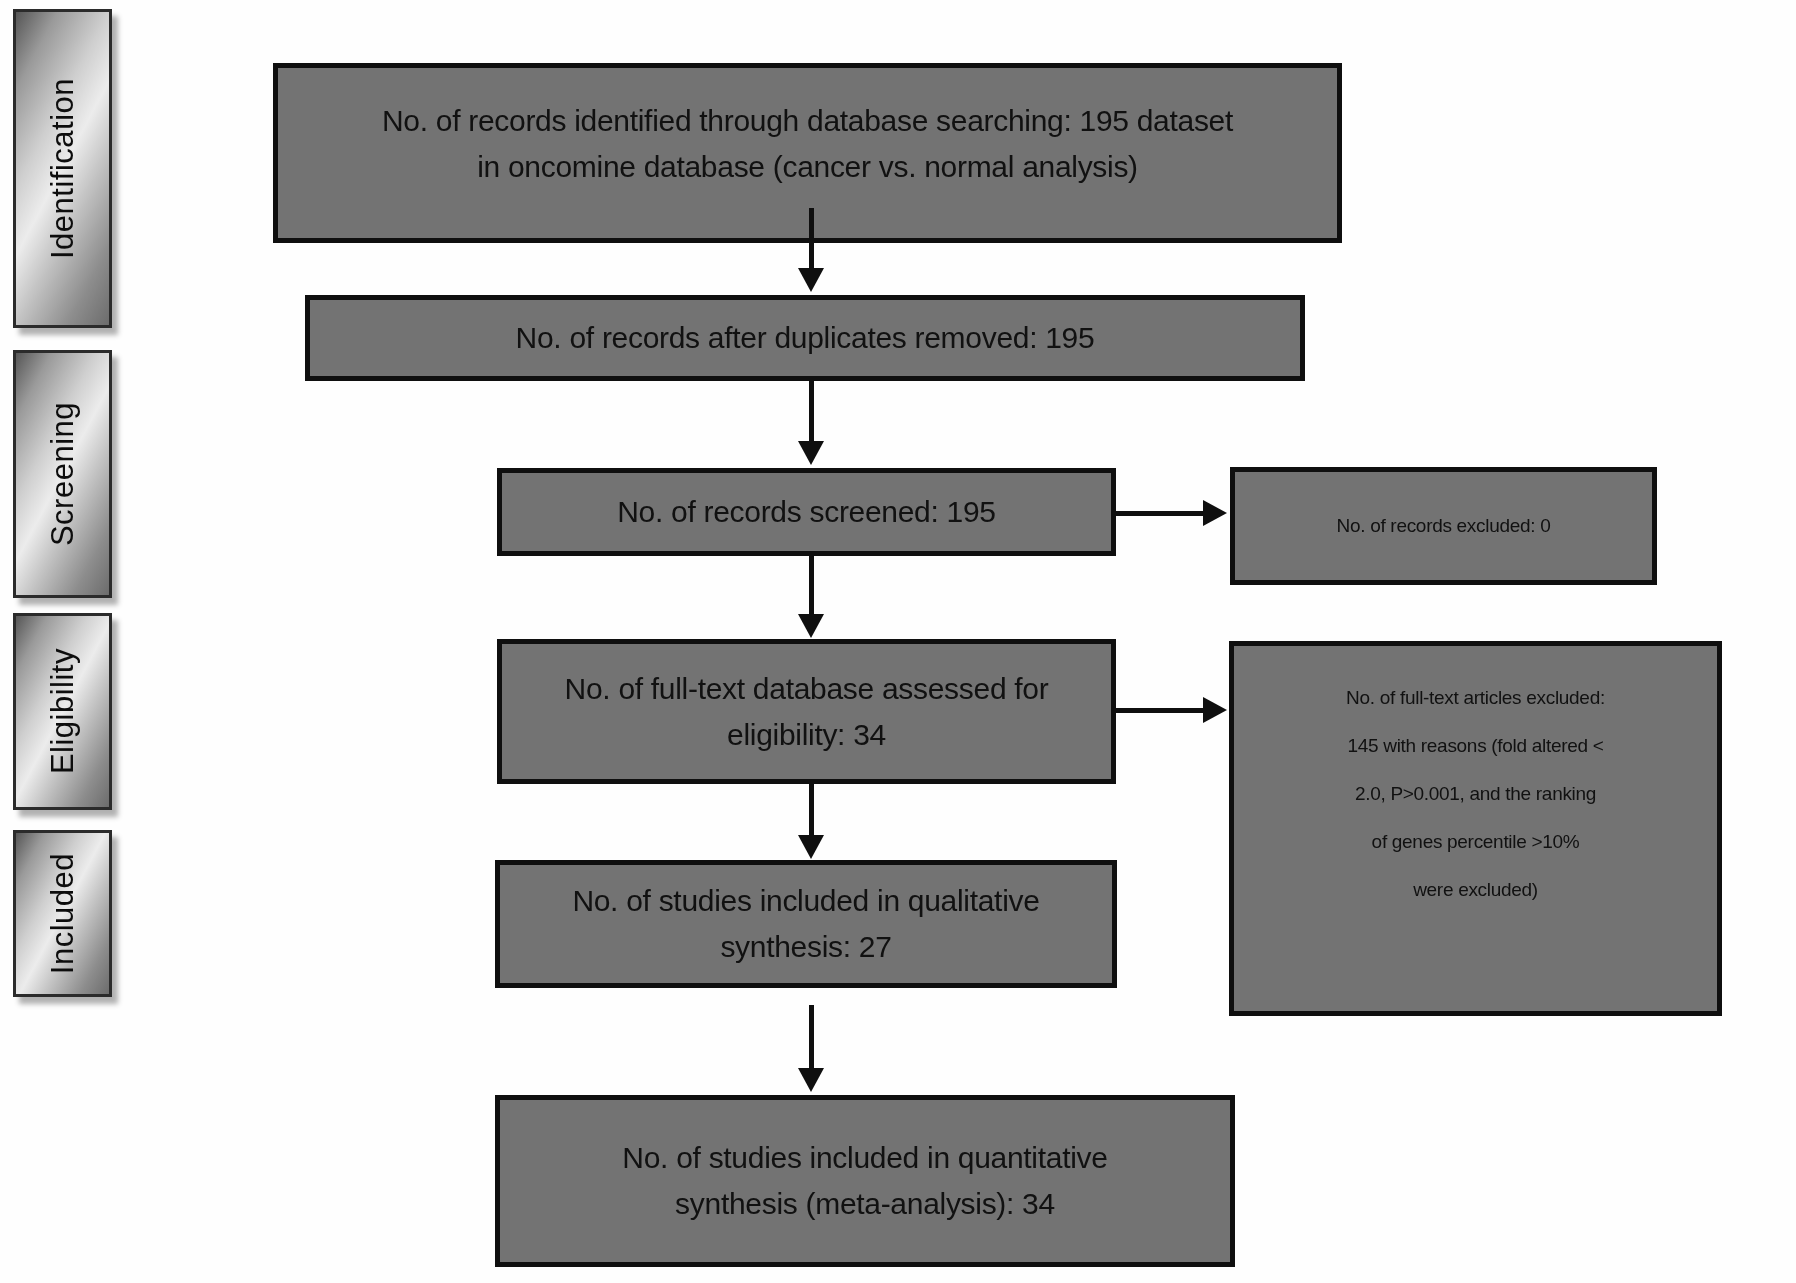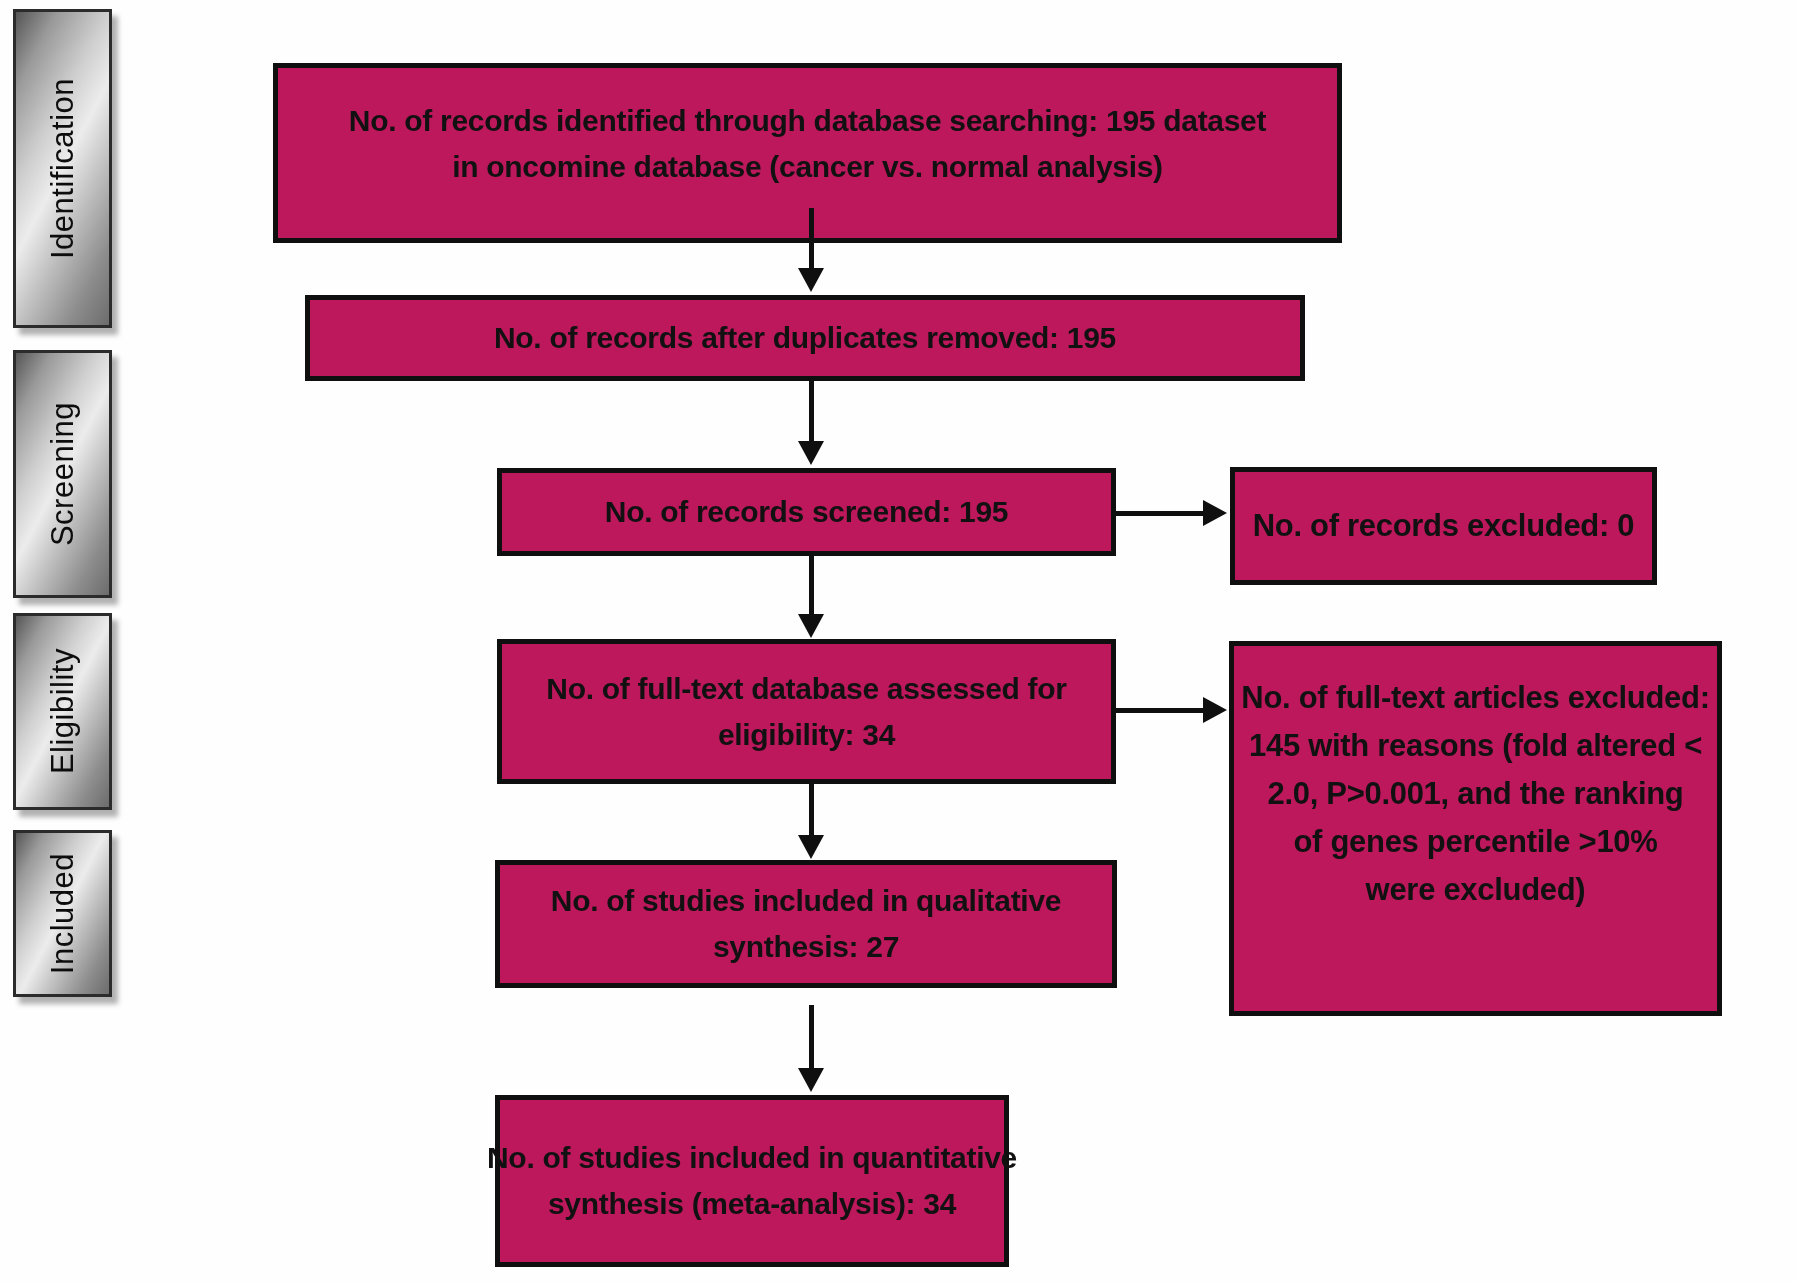--- a/index.html
+++ b/index.html
@@ -35,36 +35,35 @@
     letter-spacing: 0.5px;
     color: #0d0d0d;
     white-space: nowrap;
   }
 
   
   .flow-box {
     position: absolute;
     box-sizing: border-box;
     border: 5px solid #0f0f0f;
-    background: #be185d;
+    background: #737373;
     display: flex;
     flex-direction: column;
     align-items: center;
     justify-content: center;
     text-align: right;
-    font-weight: bold;
   }
   .flow-box .line {
     font-size: 30px;
     line-height: 46px;
     letter-spacing: -0.3px;
     white-space: nowrap;
   }
   .flow-box.small-text .line {
-    font-size: 31px;
+    font-size: 19px;
     line-height: 48px;
     letter-spacing: -0.3px;
   }
   .flow-box.top-align {
     justify-content: flex-start;
     padding-top: 28px;
   }
 
   
   .arrow-v {
@@ -132,21 +131,21 @@
   <div class="flow-box" style="left:497px;top:639px;width:619px;height:145px">
     <div class="line">No. of full-text database assessed for</div>
     <div class="line">eligibility: 34</div>
   </div>
 
   <div class="flow-box" style="left:495px;top:860px;width:622px;height:128px">
     <div class="line">No. of studies included in qualitative</div>
     <div class="line">synthesis: 27</div>
   </div>
 
-  <div class="flow-box" style="left:495px;top:1095px;width:514px;height:172px;">
+  <div class="flow-box" style="left:495px;top:1095px;width:740px;height:172px;">
     <div class="line">No. of studies included in quantitative</div>
     <div class="line">synthesis (meta-analysis): 34</div>
   </div>
 
   <div class="flow-box small-text" style="left:1230px;top:467px;width:427px;height:118px">
     <div class="line">No. of records excluded: 0</div>
   </div>
 
   <div class="flow-box small-text top-align" style="left:1229px;top:641px;width:493px;height:375px">
     <div class="line">No. of full-text articles excluded:</div>

